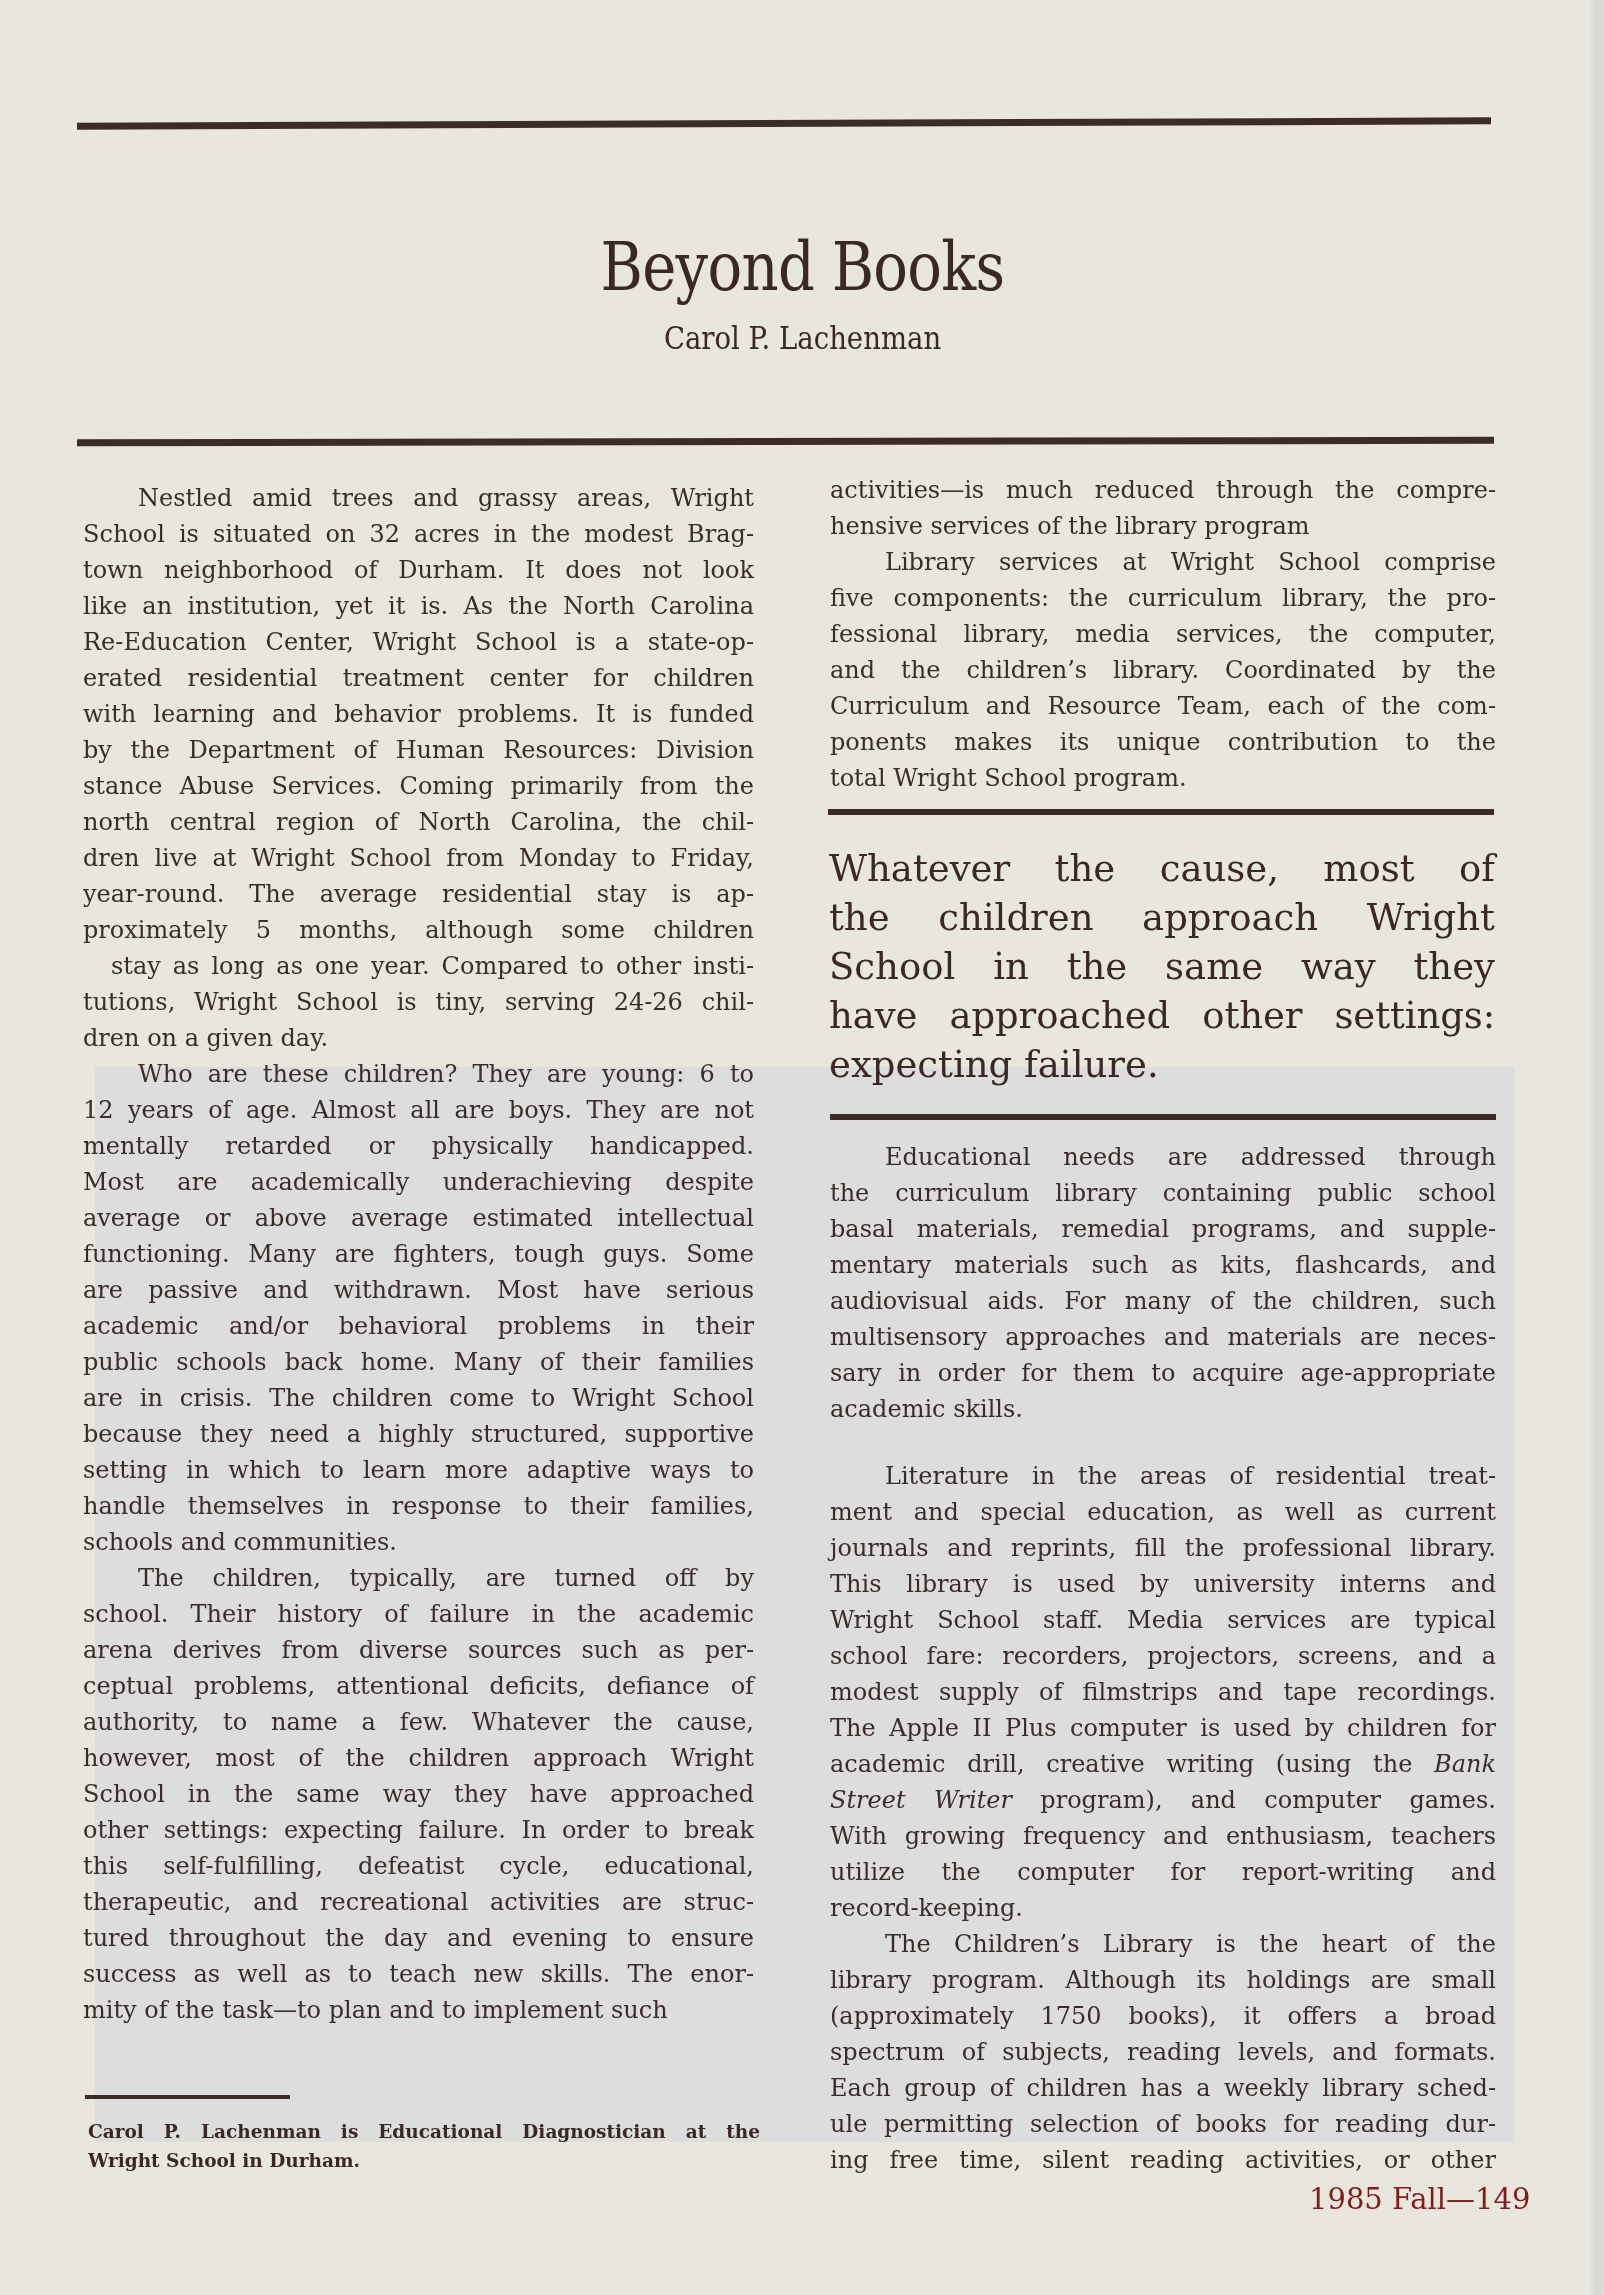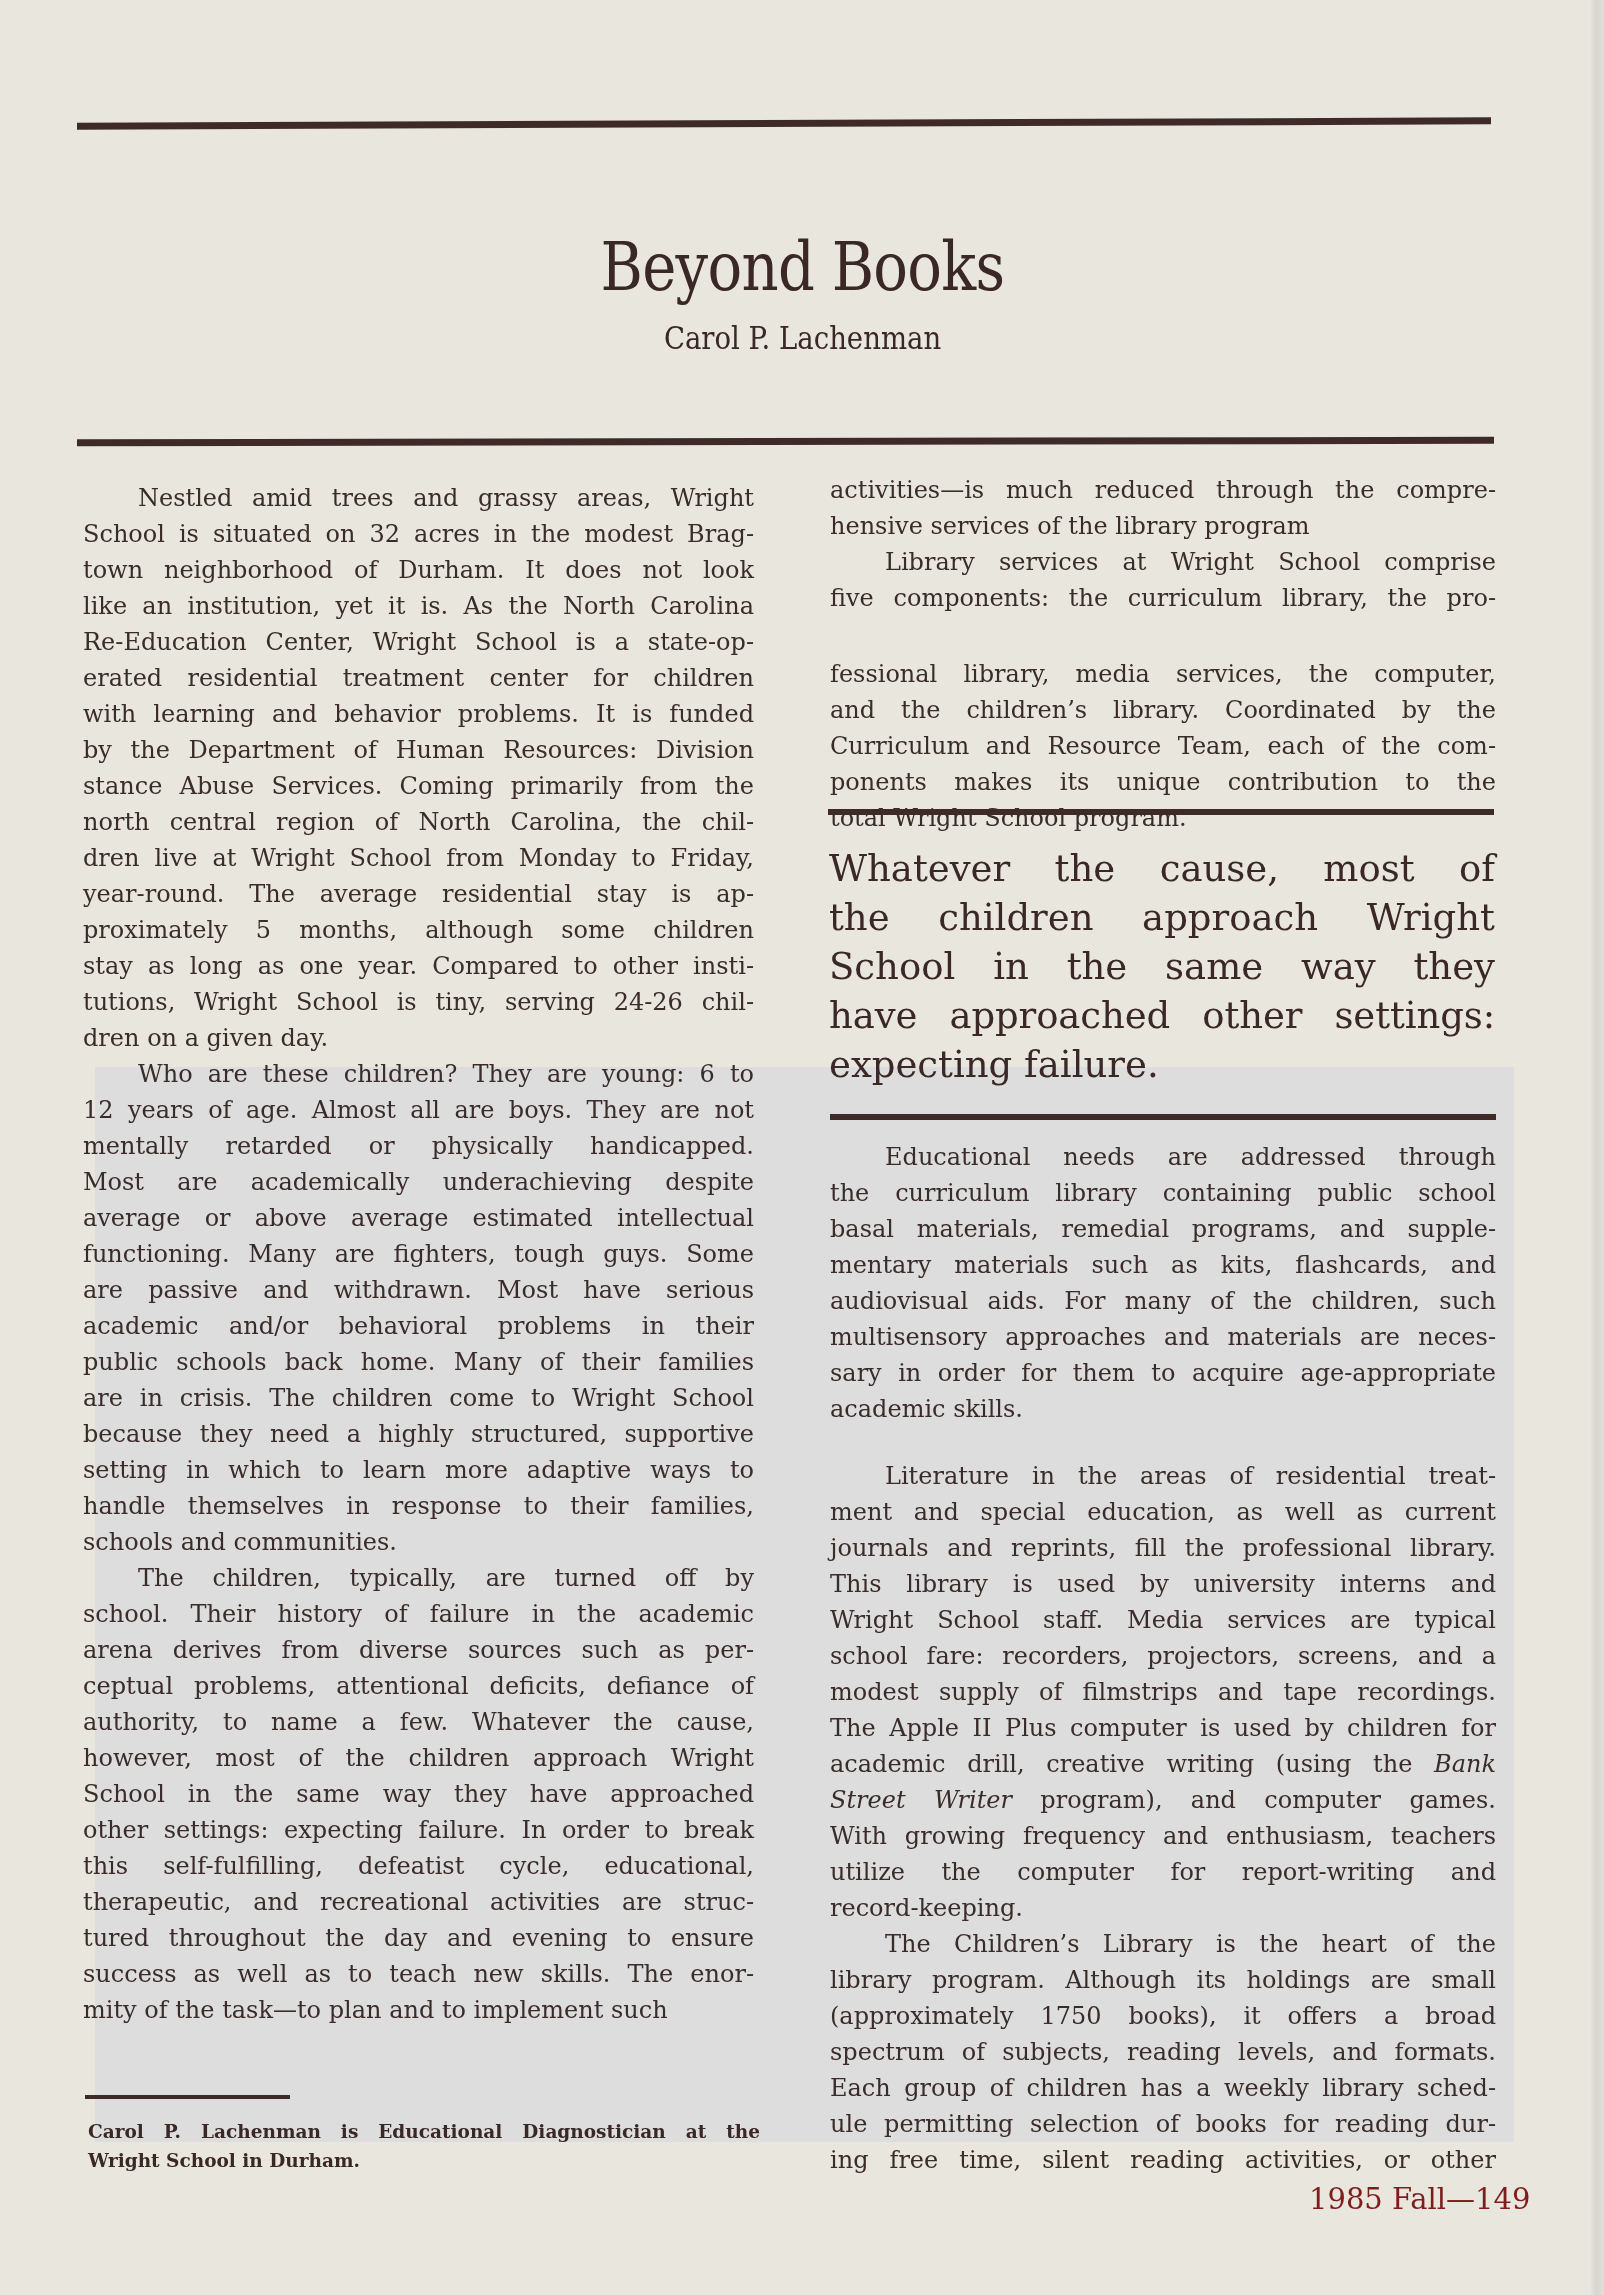--- a/index.html
+++ b/index.html
@@ -90,21 +90,21 @@
       <span class="line" style="text-indent: 0px;">like an institution, yet it is. As the North Carolina</span>
       <span class="line" style="text-indent: 0px;">Re-Education Center, Wright School is a state-op-</span>
       <span class="line" style="text-indent: 0px;">erated residential treatment center for children</span>
       <span class="line" style="text-indent: 0px;">with learning and behavior problems. It is funded</span>
       <span class="line" style="text-indent: 0px;">by the Department of Human Resources: Division</span>
       <span class="line" style="text-indent: 0px;">stance Abuse Services. Coming primarily from the</span>
       <span class="line" style="text-indent: 0px;">north central region of North Carolina, the chil-</span>
       <span class="line" style="text-indent: 0px;">dren live at Wright School from Monday to Friday,</span>
       <span class="line" style="text-indent: 0px;">year-round. The average residential stay is ap-</span>
       <span class="line" style="text-indent: 0px;">proximately 5 months, although some children</span>
-      <span class="line" style="text-indent: 0px;">stay as long as one year. Compared to other insti-</span>
+      <span class="line" style="text-indent: 0px; margin-left: 28px;">stay as long as one year. Compared to other insti-</span>
       <span class="line" style="text-indent: 0px;">tutions, Wright School is tiny, serving 24-26 chil-</span>
       <span class="line last-line" style="text-indent: 0px;">dren on a given day.</span>
     </p>
     <p>
       <span class="line" style="text-indent: 55px;">Who are these children? They are young: 6 to</span>
       <span class="line" style="text-indent: 0px;">12 years of age. Almost all are boys. They are not</span>
       <span class="line" style="text-indent: 0px;">mentally retarded or physically handicapped.</span>
       <span class="line" style="text-indent: 0px;">Most are academically underachieving despite</span>
       <span class="line" style="text-indent: 0px;">average or above average estimated intellectual</span>
       <span class="line" style="text-indent: 0px;">functioning. Many are fighters, tough guys. Some</span>
@@ -141,21 +141,21 @@
   </div>
 
 <div class="col col-right-top">
     <p class="noindent">
       <span class="line" style="text-indent: 0px;">activities—is much reduced through the compre-</span>
       <span class="line last-line" style="text-indent: 0px;">hensive services of the library program</span>
     </p>
     <p>
       <span class="line" style="text-indent: 55px;">Library services at Wright School comprise</span>
       <span class="line" style="text-indent: 0px;">five components: the curriculum library, the pro-</span>
-      <span class="line" style="text-indent: 0px; margin-top: 40px;">fessional library, media services, the computer,</span>
+      <span class="line" style="text-indent: 0px;">fessional library, media services, the computer,</span>
       <span class="line" style="text-indent: 0px;">and the children’s library. Coordinated by the</span>
       <span class="line" style="text-indent: 0px;">Curriculum and Resource Team, each of the com-</span>
       <span class="line" style="text-indent: 0px;">ponents makes its unique contribution to the</span>
       <span class="line last-line" style="text-indent: 0px;">total Wright School program.</span>
     </p>
   </div>
 
 <div class="rule pull-top"></div>
 <div class="pullquote">
     <span class="line">Whatever the cause, most of</span>

